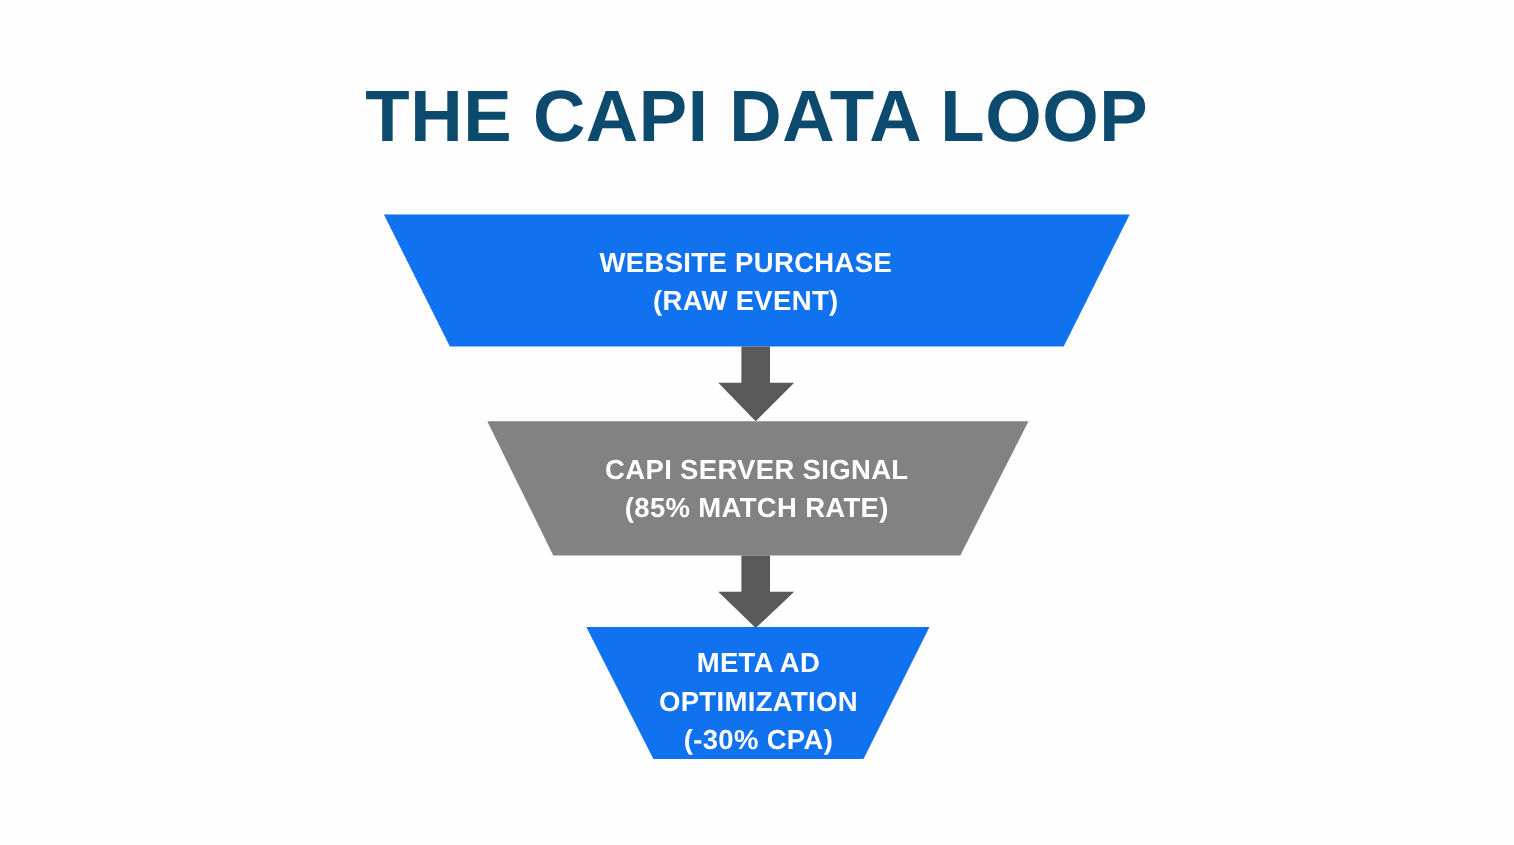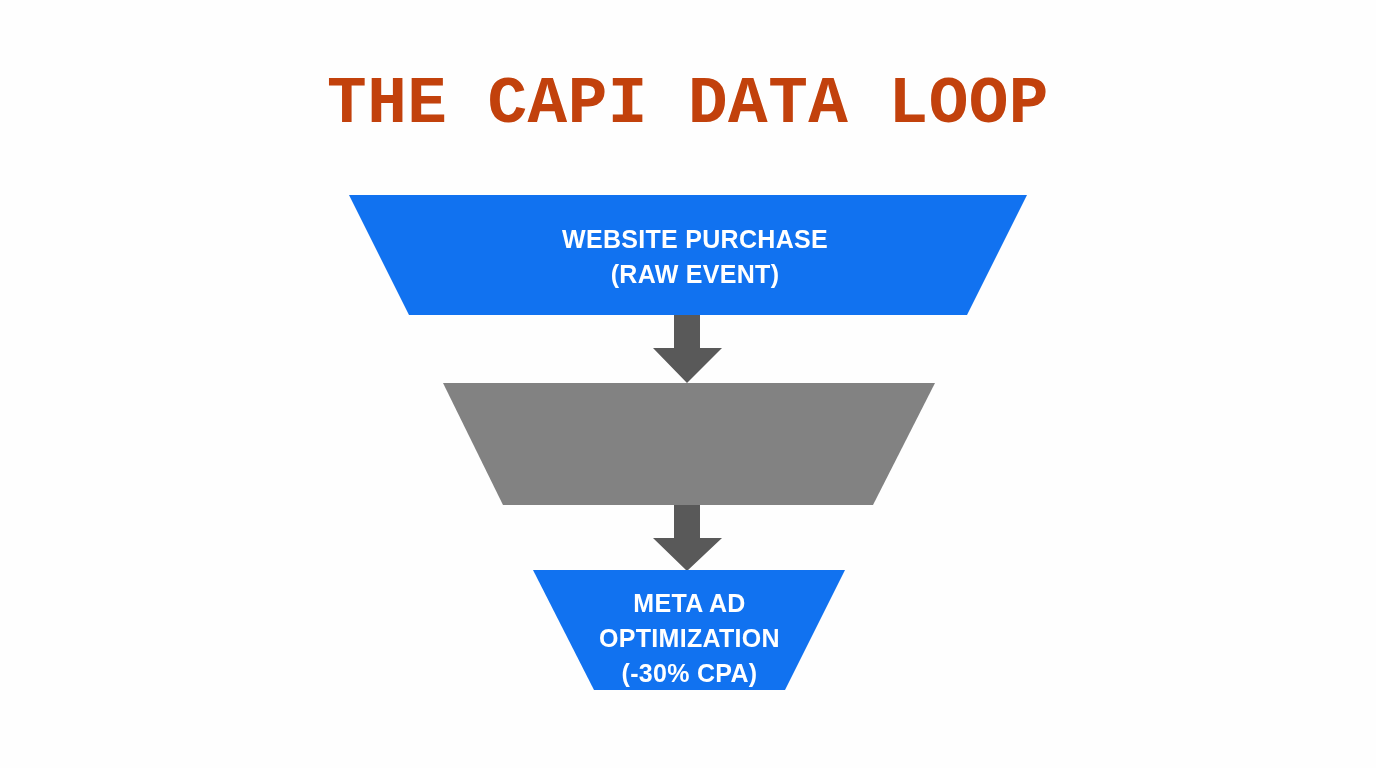--- a/index.html
+++ b/index.html
@@ -22,41 +22,40 @@
   }
   #diagram-title {
     position: absolute;
     top: 72px;
     left: 0;
     width: 1376px;
     text-align: center;
     font-size: 66px;
     font-weight: bold;
     letter-spacing: 0.5px;
-    color: #c2410c;
+    color: #0c4a6e;
     line-height: 1;
     white-space: nowrap;
-    font-family: Liberation Mono, monospace;
   }
   #funnel-svg {
     position: absolute;
     top: 0;
     left: 0;
   }
   .stage-label {
     position: absolute;
     text-align: center;
     color: #ffffff;
     font-weight: bold;
     font-size: 25px;
     line-height: 35px;
     letter-spacing: 0.3px;
     white-space: pre;
   }
-  #stage-label-1 { left: 416px; top: 222px; width: 558px; }
+  #stage-label-1 { left: 399px; top: 222px; width: 558px; }
   #stage-label-2 { left: 503px; top: 410px; width: 370px; }
   #stage-label-3 { left: 594px; top: 586px; width: 191px; }
 </style>
 </head>
 <body>
 
 <div id="canvas">
 
   <div id="diagram-title">THE CAPI DATA LOOP</div>
 
@@ -73,18 +72,20 @@
     <g>
       <polygon points="674,505 700,505 700,538 722,538 687,571 653,538 674,538" fill="#595959"></polygon>
     </g>
 
     <polygon points="533,570 845,570 785,690 594,690" fill="#1172f0"></polygon>
   </svg>
 
   <div class="stage-label" id="stage-label-1">WEBSITE PURCHASE
 (RAW EVENT)</div>
 
+  <div class="stage-label" id="stage-label-2">CAPI SERVER SIGNAL
+(85% MATCH RATE)</div>
 
   <div class="stage-label" id="stage-label-3">META AD
 OPTIMIZATION
 (-30% CPA)</div>
 
 </div>
 
 </body></html>

